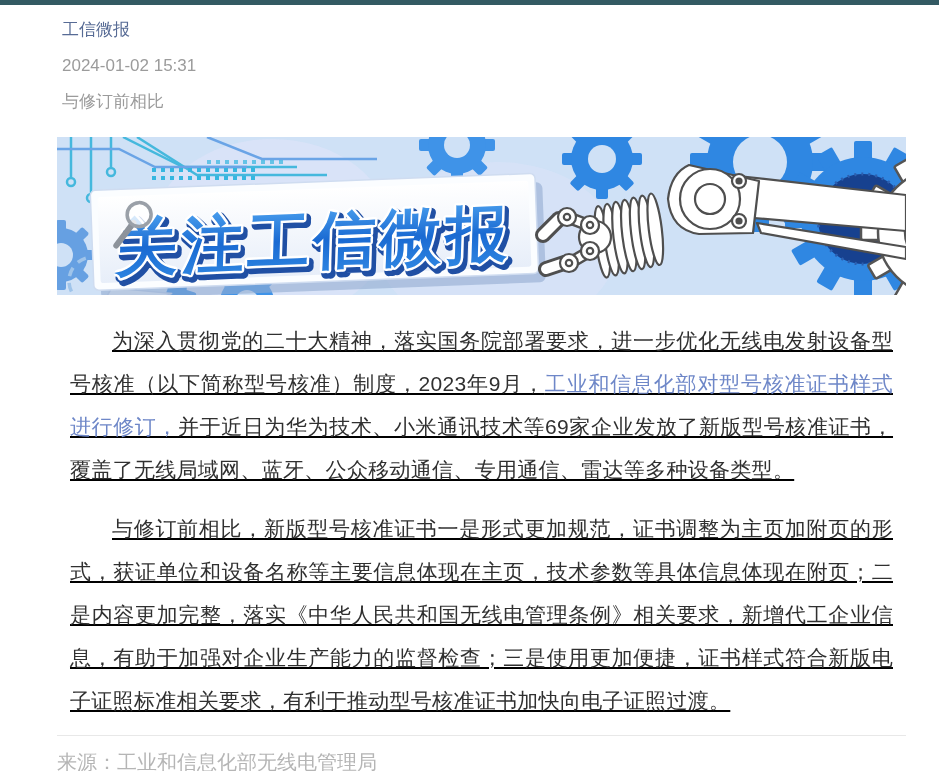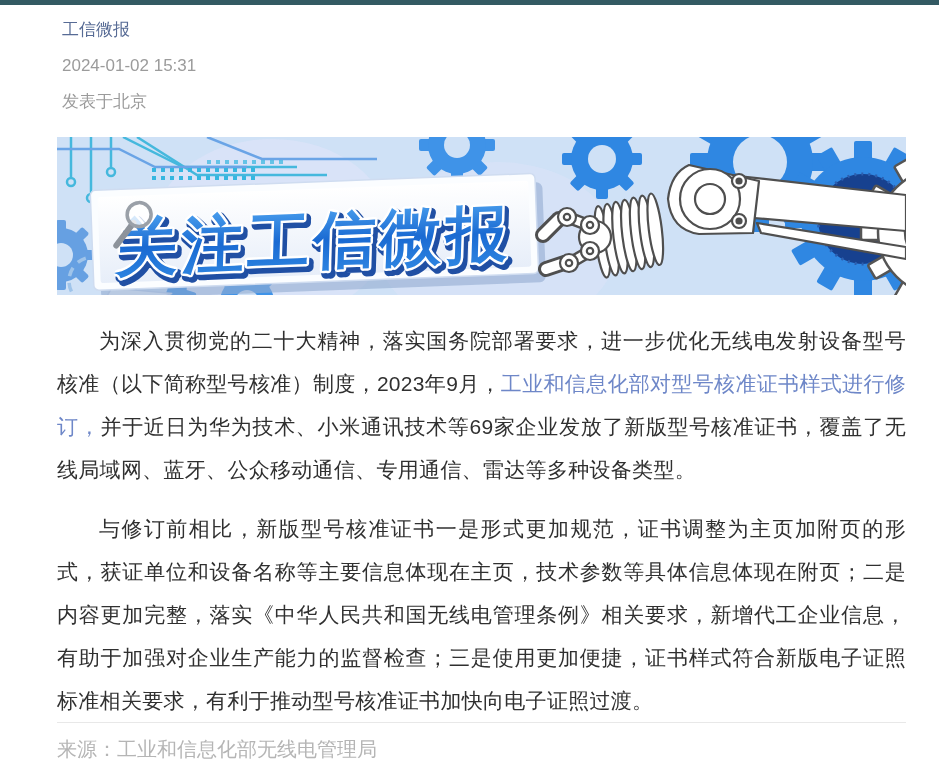--- a/index.html
+++ b/index.html
@@ -8,21 +8,21 @@
   .page{width:849px;margin-left:57px;}
   .article-title{
     margin:28px 0 0 5px;font-size:27px;font-weight:700;line-height:38px;
     color:var(--c-text,#2f2f2f);letter-spacing:0.5px;
   }
   .byline{margin:14px 0 0 5px;font-size:17px;line-height:22px;display:flex;gap:14px;align-items:baseline;flex-direction:column;}
   .byline .account{color:var(--c-byline_link,#576b95);cursor:pointer;text-decoration:none;}
   .byline .muted{color:var(--c-muted,#9b9b9b);}
   .banner{margin-top:24px;width:849px;height:158px;overflow:hidden;cursor:pointer;}
   .banner svg{display:block;}
-  .article-body{margin:0;}
+  .article-body{margin:13px;text-decoration:underline;}
   .para{
     margin:0;font-size:21px;line-height:43px;color:var(--c-text,#333333);
     text-align:justify;text-indent:2em;letter-spacing:0.3px;
   }
   .para:first-child{margin-top:24px;}
   .para + .para{margin-top:16px;}
   .inline-link{color:var(--c-link,#6e87c8);cursor:pointer;}
   .divider{border-top:1px solid var(--c-divider,#e8e8e8);margin-top:0px;}
   .source-line{
     margin-top:11px;font-size:20px;line-height:30px;
@@ -33,21 +33,21 @@
 <body>
 
 <div class="top-bar"></div>
 
 <div class="page">
 
 
   <div class="byline">
     <a class="account">工信微报</a>
     <span class="muted">2024-01-02 15:31</span>
-    <span class="muted">发表于北京</span>
+    <span class="muted">与修订前相比</span>
   </div>
 
   <div class="banner">
     <svg width="849" height="158" viewBox="0 0 849 158" xmlns="http://www.w3.org/2000/svg">
       <defs>
         <rect id="tA" x="-9" y="-70" width="18" height="24" rx="2"></rect>
         <rect id="tB" x="-9" y="-78" width="18" height="24" rx="2"></rect>
         <rect id="tW" x="-8" y="-80" width="16" height="24" rx="2"></rect>
         <rect id="tC" x="-6" y="-45" width="12" height="15" rx="2"></rect>
         <rect id="tD" x="-5" y="-35" width="10" height="12" rx="2"></rect>

